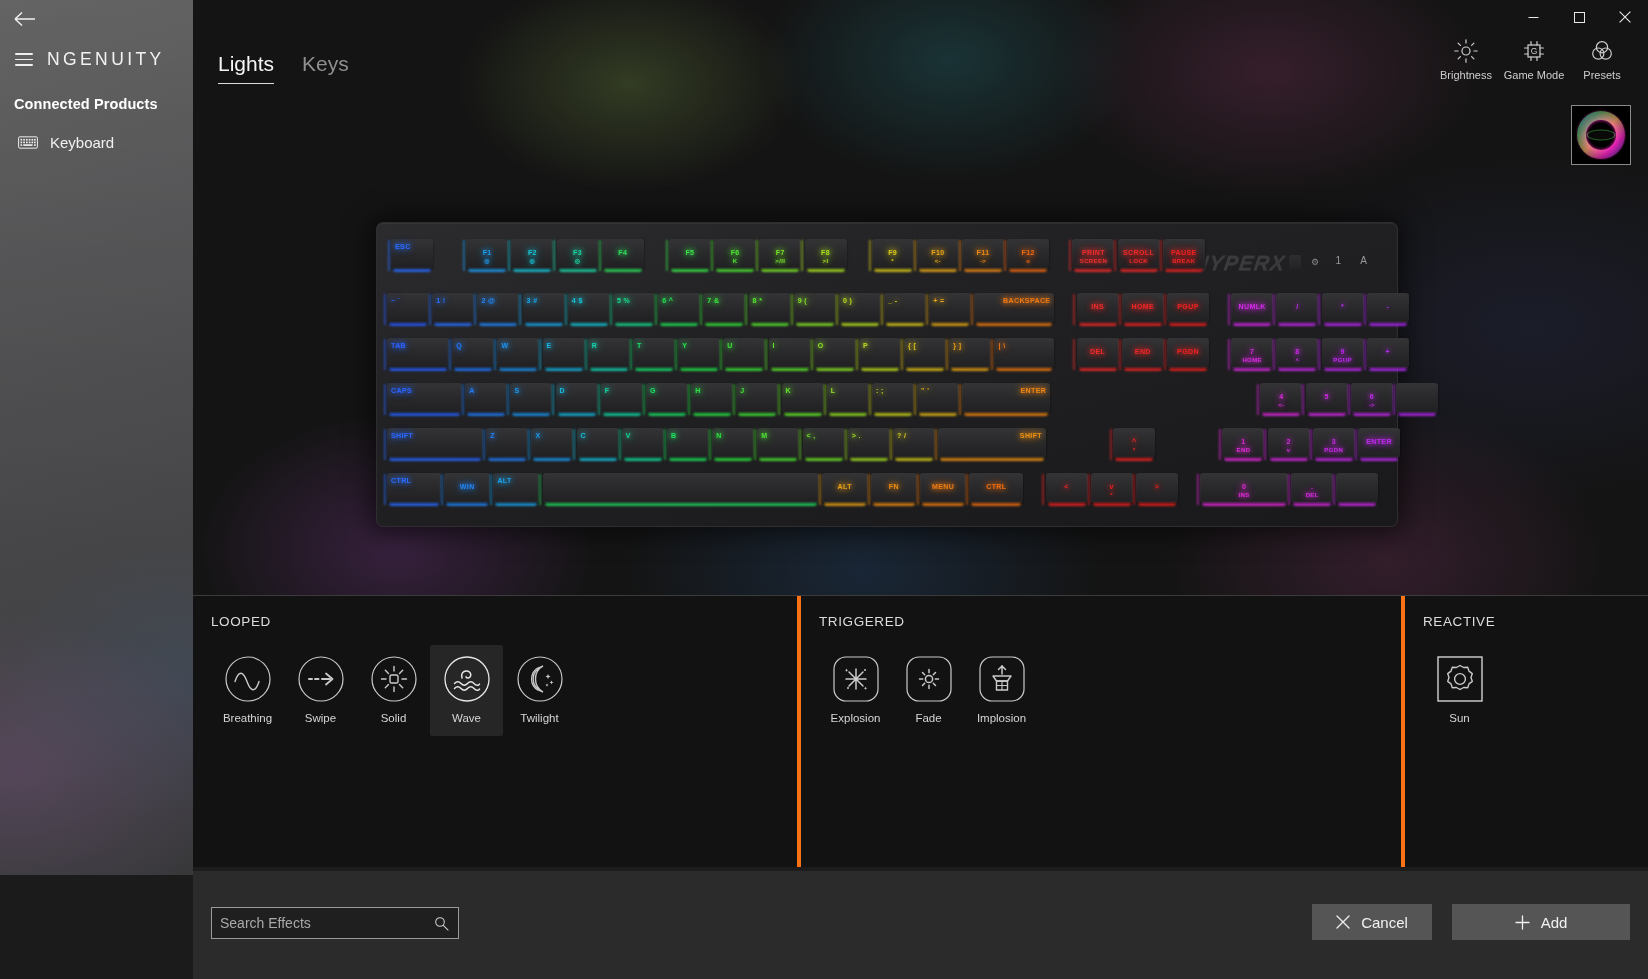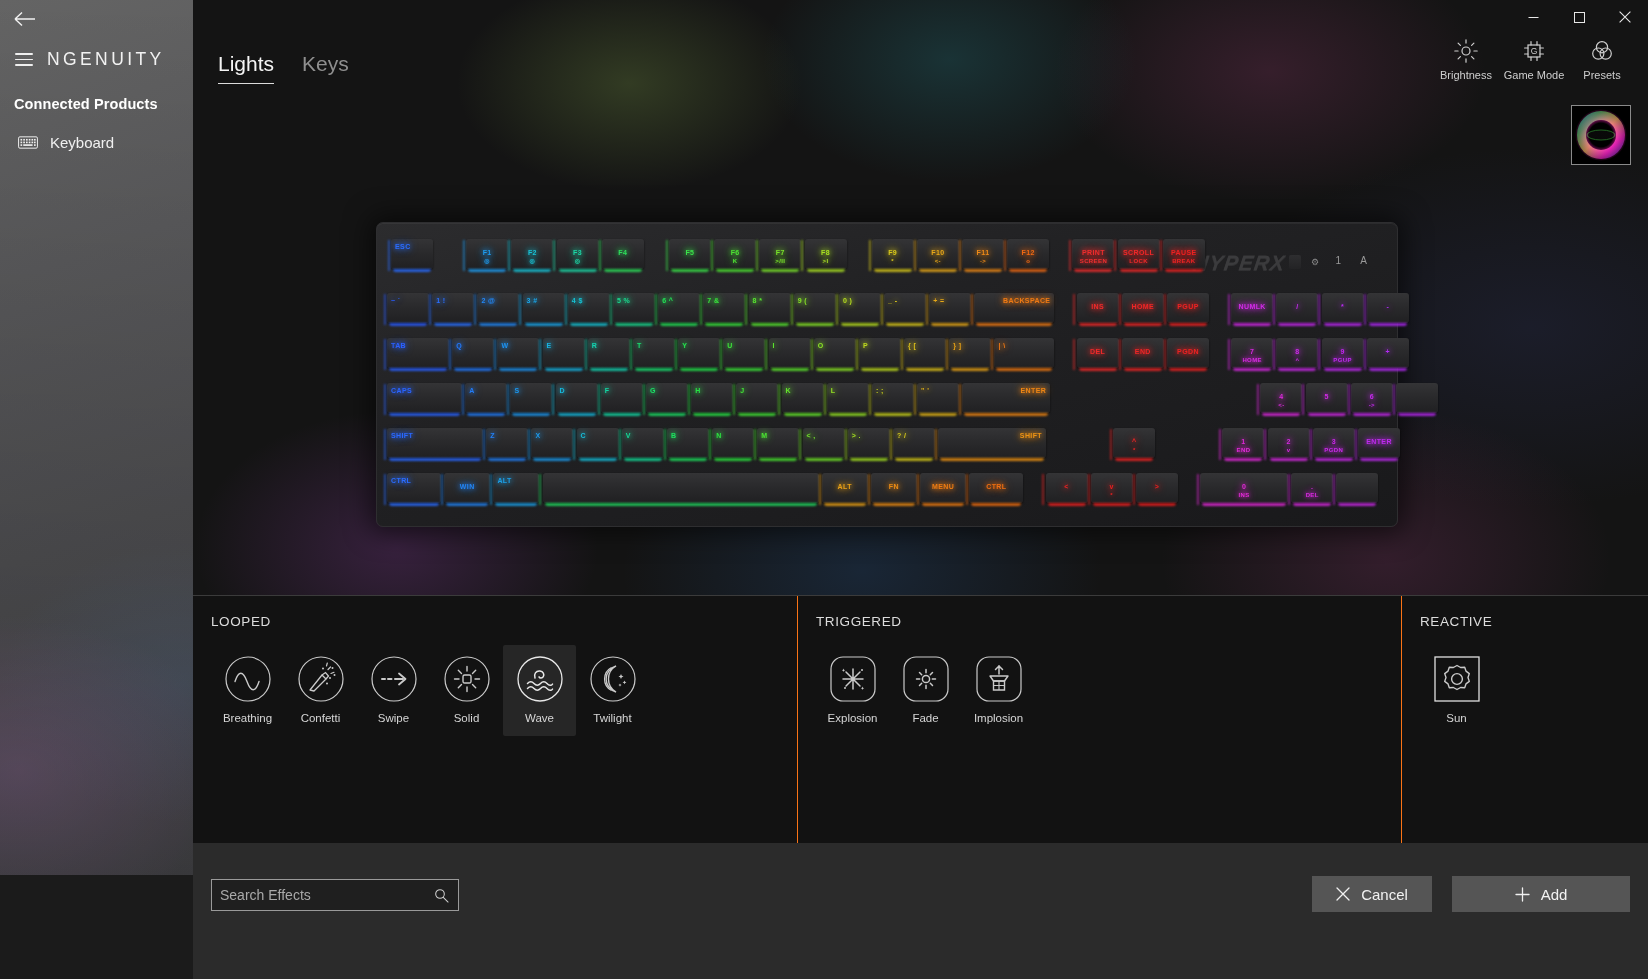--- a/index.html
+++ b/index.html
@@ -175,38 +175,38 @@
   }
 
   
   #effects {
     position: absolute; top: 595px; left: 0; right: 0; height: 272px;
     display: flex;
     background: #121212;
     border-top: 1px solid #3b3b3b;
   }
   .efcol { position: relative; padding: 18px 0 0 18px; }
-  .efcol + .efcol { border-left: 1px solid #f97316; }
+  .efcol + .efcol { border-left: 4px solid #f97316; }
   #col-looped { width: 604px; }
   #col-triggered { width: 604px; }
   #col-reactive { flex: 1 1 auto; }
   .ef-title { font-size: 13.5px; color: #dcdcdc; letter-spacing: .6px; margin-bottom: 16px; }
   .ef-grid { display: flex; gap: 0px; }
   .ef-item {
     width: 73px; padding: 10px 0 12px;
     display:flex; flex-direction:column; align-items:center; gap: 9px;
     cursor: pointer; border-radius: 2px;
   }
   .ef-item.selected { background: #262626; }
   .ef-item svg { display:block; }
   .ef-label { font-size: 11.5px; color: #d6d6d6; white-space: nowrap; }
 
   
   #bottombar {
-    position: absolute; left: 0; right: 0; bottom: 0; height: 136px;
+    position: absolute; left: 0; right: 0; bottom: 0; height: 108px;
     background: #2b2b2b;
     display:flex; align-items:center;
   }
   #search-wrap {
     position: absolute; left: 18px; top: 36px;
     width: 248px; height: 32px;
     border: 1px solid #9a9a9a;
     background: #1f1f1f;
     display:flex; align-items:center;
   }
@@ -746,38 +746,20 @@
         <div class="ef-grid">
 
           <div class="ef-item">
             <svg width="48" height="48" viewBox="0 0 48 48">
               <circle cx="24" cy="24" r="22" fill="none" stroke="#cacaca" stroke-width="1.2"></circle>
               <path d="M11 26.5c3.5-11 8-11 12 0s8.5 11 12 0" fill="none" stroke="#cacaca" stroke-width="1.4" stroke-linecap="round"></path>
             </svg>
             <span class="ef-label">Breathing</span>
           </div>
 
-          <div class="ef-item">
-            <svg width="48" height="48" viewBox="0 0 48 48">
-              <circle cx="24" cy="24" r="22" fill="none" stroke="#cacaca" stroke-width="1.2"></circle>
-              <path d="M13 35 L25 20 L29 24 L17 36 Z" fill="none" stroke="#cacaca" stroke-width="1.3" stroke-linejoin="round"></path>
-              <path d="M25 20 L28.5 17.5 L31.5 21 L29 24" fill="none" stroke="#cacaca" stroke-width="1.3"></path>
-              <g stroke="#cacaca" stroke-width="1.2" stroke-linecap="round">
-                <path d="M31 14.5l2.5-2.5M34 18.5l3-1.2M29.5 11l.8-3"></path>
-              </g>
-              <g fill="#cacaca">
-                <circle cx="35.5" cy="13" r="1"></circle>
-                  <circle cx="37.5" cy="20" r="1"></circle>
-                <circle cx="33" cy="23" r="1"></circle>
-                  <circle cx="30" cy="28.5" r="1"></circle>
-                <circle cx="26" cy="13.5" r="1"></circle>
-              </g>
-            </svg>
-            <span class="ef-label">Confetti</span>
-          </div>
 
           <div class="ef-item">
             <svg width="48" height="48" viewBox="0 0 48 48">
               <circle cx="24" cy="24" r="22" fill="none" stroke="#cacaca" stroke-width="1.2"></circle>
               <path d="M12 24h3M18 24h3.5M25 24h8" stroke="#cacaca" stroke-width="2" stroke-linecap="round" fill="none"></path>
               <path d="M29 18.5 L35.5 24 L29 29.5" stroke="#cacaca" stroke-width="1.8" fill="none" stroke-linejoin="round" stroke-linecap="round"></path>
             </svg>
             <span class="ef-label">Swipe</span>
           </div>
 

